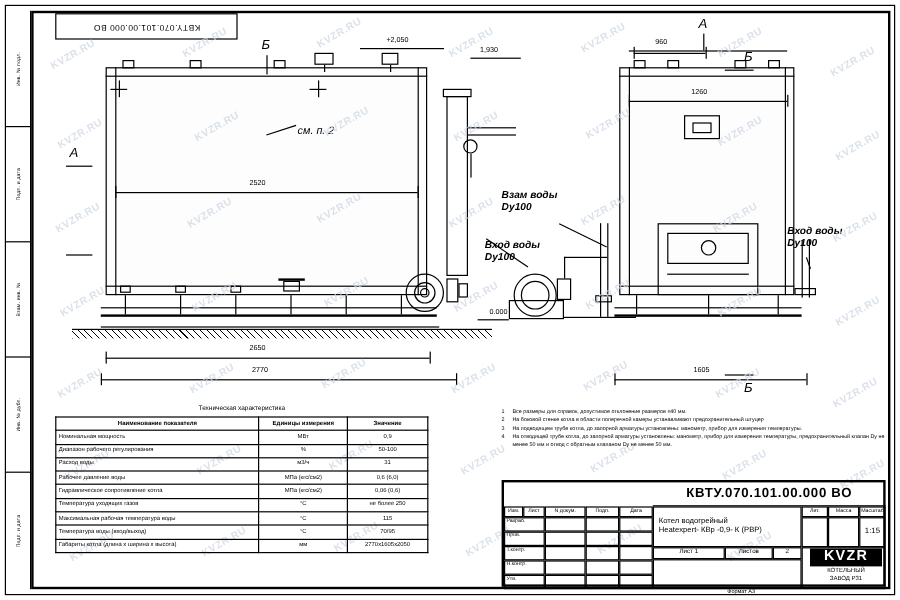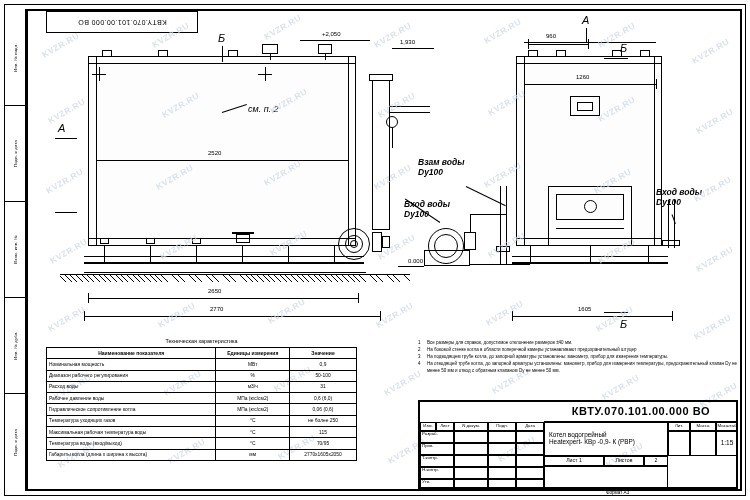--- a/index.html
+++ b/index.html
@@ -449,17 +449,26 @@
     <div class="cell ctr" style="left:296px;top:20px;width:22px;height:9px;">Масштаб</div>
     <div class="cell ctr" style="left:248px;top:29px;width:22px;height:25px;"></div>
     <div class="cell ctr" style="left:270px;top:29px;width:26px;height:25px;"></div>
     <div class="cell ctr" style="left:296px;top:29px;width:22px;height:25px;font-size:6.5px;">1:15</div>
 
     <div class="cell ctr" style="left:124px;top:54px;width:60px;height:10px;font-size:5.2px;">Лист 1</div>
     <div class="cell ctr" style="left:184px;top:54px;width:40px;height:10px;font-size:5.2px;">Листов</div>
     <div class="cell ctr" style="left:224px;top:54px;width:24px;height:10px;font-size:5.2px;">2</div>
 
     <div class="cell" style="left:124px;top:64px;width:124px;height:25px;"></div>
+    <div class="cell" style="left:248px;top:54px;width:70px;height:35px;">
+      <div class="logo">
+        <div class="k">KVZR</div>
+        <div class="s">
+          <span>КОТЕЛЬНЫЙ</span><br>
+          <span>ЗАВОД Р31</span>
+        </div>
+      </div>
+    </div>
   </div>
 
   <div class="lbl-xs" style="left:606px;top:490px;">Формат  А3</div>
 
 </div>
 
 </body></html>

